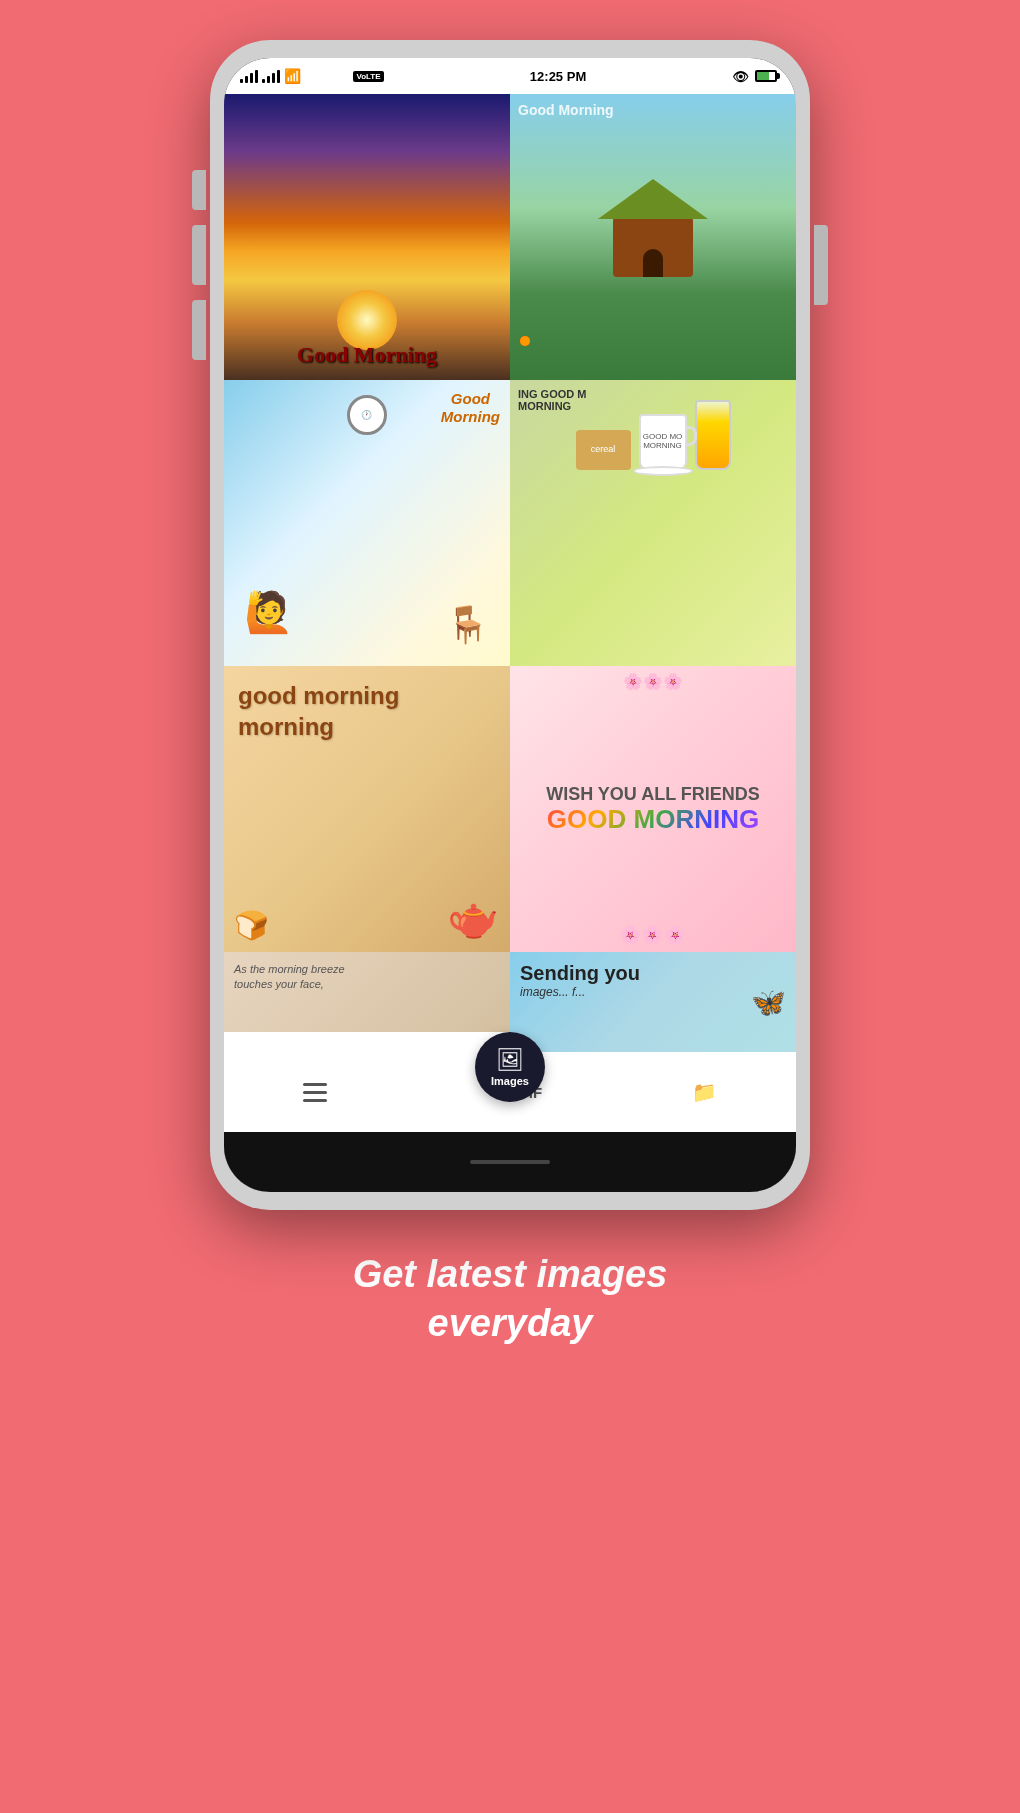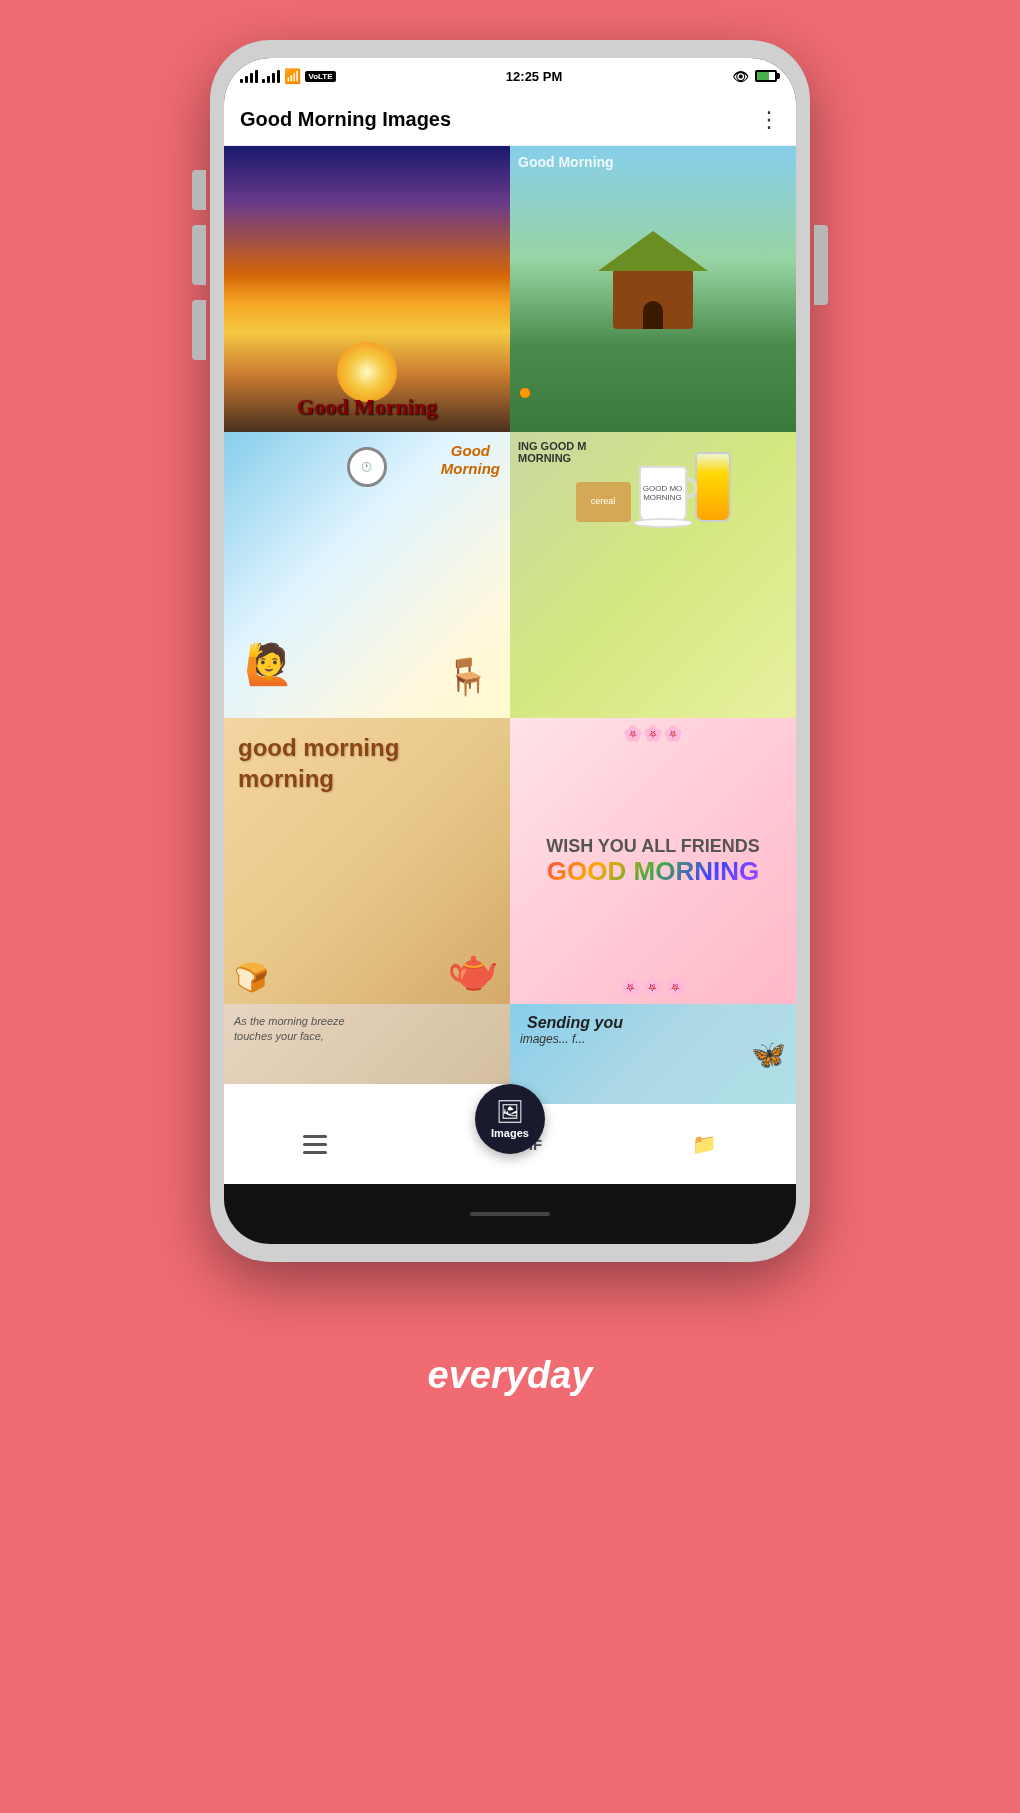--- a/index.html
+++ b/index.html
@@ -505,25 +505,23 @@
     .img-sending {
       background: linear-gradient(135deg, #87ceeb 0%, #add8e6 50%, #b0e0e6 100%);
       width: 100%;
       height: 100%;
       display: flex;
       flex-direction: column;
       justify-content: flex-start;
       padding: 10px;
     }
     .sending-text {
-      font-size: 16px;
-      font-style: italic;
+      font-size: 20px;
       color: #222;
       font-weight: bold;
-      margin-left: 7px;
     }
 
     
     .bottom-nav {
       background: #fff;
       height: 80px;
       display: flex;
       align-items: center;
       justify-content: space-around;
       position: relative;
@@ -622,20 +620,21 @@
       border-radius: 1px;
     }
     .wifi-icon { font-size: 14px; }
     .volte-badge {
       background: #000;
       color: #fff;
       font-size: 8px;
       padding: 1px 3px;
       border-radius: 2px;
       font-weight: bold;
+      margin-left: 48px;
     }
 
     
     .screen-content {
       background: #f5f5f5;
     }
   </style>
 </head>
 <body>
 
@@ -671,24 +670,20 @@
           <span>👁</span>
           <div class="battery-icon">
             <div class="battery-body">
               <div class="battery-fill"></div>
             </div>
             <div class="battery-tip"></div>
           </div>
         </div>
       </div>
 
-      <div class="app-bar">
-        <span class="app-title">Good Morning Images</span>
-        <span class="more-icon">⋮</span>
-      </div>
 
 
       <div class="screen-content">
         <div class="image-grid">
 
           <div class="grid-cell">
             <div class="img-sunrise">
               <span class="sunrise-text">Good Morning</span>
             </div>
           </div>
@@ -806,15 +801,15 @@
 
         <div class="phone-home-area">
           <div class="home-bar"></div>
         </div>
       </div>
     </div>
   </div>
 </div>
 
 <div class="tagline">
-  <br>
+  <span>Get latest images</span><br>
   <span>everyday</span>
 </div>
 
 </body></html>

